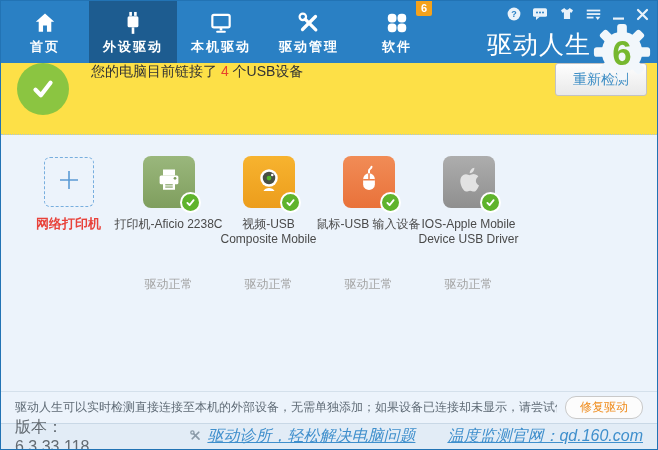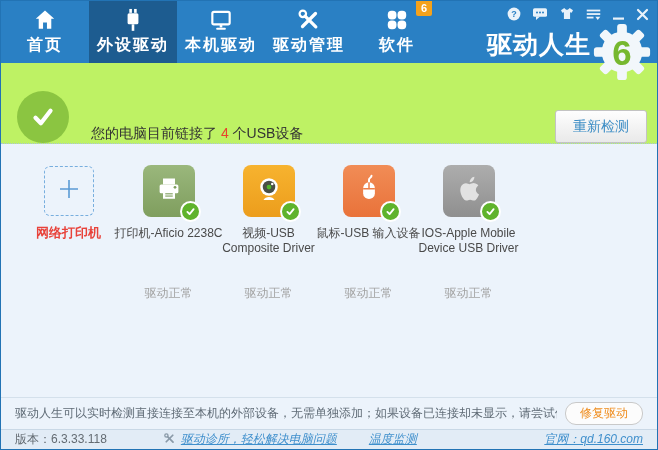--- a/index.html
+++ b/index.html
@@ -6,28 +6,28 @@
   body { font-family:"Liberation Sans","DejaVu Sans",sans-serif; background:#9aa7b4; }
   .window {
     width:658px; height:450px; border:1px solid #2273b4; background:#ecf3fb;
     display:flex; flex-direction:column; position:relative; overflow:hidden;
   }
   
   .navbar { height:62px; background:#2a80c4; position:relative; display:flex; flex-shrink:0; z-index:5; }
   .tab { width:88px; height:62px; display:flex; flex-direction:column; align-items:center; justify-content:flex-end; padding-bottom:7px; cursor:pointer; position:relative; }
   .tab.active { background:#1d5c90; }
   .tab .nicon { height:28px; display:flex; align-items:center; justify-content:center; }
-  .tab .tlabel { color:#fff; font-size:16px; font-weight:bold; letter-spacing:2px; margin-top:1px; white-space:nowrap; }
+  .tab .tlabel { color:#fff; font-size:13px; font-weight:bold; letter-spacing:2px; margin-top:1px; white-space:nowrap; }
   .tab-badge { position:absolute; top:0; right:9px; background:#f5a21b; color:#fff; font-size:11px; font-weight:bold; padding:1px 5px 2px; border-radius:0 0 2px 2px; }
   .winicons { position:absolute; top:6px; right:8px; display:flex; align-items:center; gap:11px; }
   .winicons span { display:flex; align-items:center; justify-content:center; cursor:pointer; }
-  .logo { position:absolute; right:66px; top:27px; color:#fff; font-size:25px; font-weight:bold; letter-spacing:1px; white-space:nowrap; }
+  .logo { position:absolute; right:66px; top:27px; color:#fff; font-size:25px; font-weight:normal; letter-spacing:1px; white-space:nowrap; }
   .gear { position:absolute; right:4px; top:20px; width:62px; height:62px; z-index:6; }
   
-  .headband { height:81px; background:#bef264; border-bottom:1px dotted #a9c4da; display:flex; align-items:flex-end; padding:0 10px 0 16px; flex-shrink:0; }
+  .headband { height:72px; background:#fde047; border-bottom:1px dotted #a9c4da; display:flex; align-items:flex-start; padding:0 10px 0 16px; flex-shrink:0; }
   .okcircle { width:52px; height:52px; border-radius:50%; background:#8bc541; display:flex; align-items:center; justify-content:center; flex-shrink:0; }
   .message { margin-left:22px; font-size:14px; color:#333; }
   .message .count { color:#e8432c; }
   .rescan { margin-left:auto; width:92px; height:33px; border:1px solid #c3c3c3; border-radius:3px;
     background:linear-gradient(#fefefe,#e9e9e9); color:#3c8dc5; font-size:14px; display:flex; align-items:center; justify-content:center; cursor:pointer; }
   
   .content { flex:1; background:#ecf3fb; padding-top:21px; }
   .devrow { display:flex; padding-left:21px;gap:7px; }
   .devcol { width:93px; display:flex; flex-direction:column; align-items:center; }
   .tile { width:52px; height:52px; border-radius:8px; position:relative; display:flex; align-items:center; justify-content:center; cursor:pointer; flex-shrink:0; }
@@ -38,21 +38,21 @@
   .addbox { width:50px; height:50px; border:1px dashed #77aede; border-radius:6px; display:flex; align-items:center; justify-content:center; cursor:pointer; margin-top:1px; }
   .cbadge { position:absolute; right:-6px; bottom:-5px; width:21px; height:21px; border-radius:50%; background:#5fb32c; border:2px solid #fff; display:flex; align-items:center; justify-content:center; }
   .dname { margin-top:9px; width:112px; text-align:center; font-size:12px; line-height:15px; color:#4a4a4a; height:32px; }
   .dname.red { color:#e8423a; font-size:13px; font-weight:bold; }
   .dstatus { margin-top:27px; font-size:12px; color:#a3a3a3; }
   
   .infobar { height:32px; border-top:1px solid #d4e0eb; background:#ecf3fb; display:flex; align-items:center; padding:0 14px; flex-shrink:0; }
   .infotext { flex:1; font-size:12px; color:#5f6b76; white-space:nowrap; overflow:hidden; }
   .repair { width:78px; height:23px; border:1px solid #c9c9c9; border-radius:11px; background:#fcfcfc; color:#ef8d1f; font-size:12px; display:flex; align-items:center; justify-content:center; cursor:pointer; margin-left:8px; flex-shrink:0; }
   
-  .footer { height:20px; background:#e2ecf6; border-top:1px solid #c9d8e6; display:flex; align-items:center; padding:0 14px; font-size:12px; flex-shrink:0; }
+  .footer { height:26px; background:#e2ecf6; border-top:1px solid #c9d8e6; display:flex; align-items:center; padding:0 14px; font-size:16px; flex-shrink:0; }
   .version { color:#636b72; }
   .flink { color:#3f8fcc; text-decoration:underline; cursor:pointer; white-space:nowrap;font-style:italic; }
   .clinic { margin-left:56px; display:flex; align-items:center; gap:5px; }
   .temp { margin-left:32px; }
   .site { margin-left:auto; }
 </style>
 </head>
 <body>
 
 <div class="window">
@@ -231,21 +231,21 @@
                 <circle cx="14.6" cy="7.9" r="1" fill="#fff"></circle>
                 <path d="M7.6 20.8 C9 17.6 15 17.6 16.4 20.8 Z" fill="#fff"></path>
               </svg>
           </span>
           <span class="cbadge">
             <svg width="11" height="11" viewBox="0 0 12 12">
                 <path d="M2.6 6.4 L5 8.8 L9.4 3.4" fill="none" stroke="#fff" stroke-width="2" stroke-linecap="round" stroke-linejoin="round"></path>
               </svg>
           </span>
         </div>
-        <div class="dname">视频-USB Composite Driver</div>
+        <div class="dname">视频-USB Composite Mobile</div>
         <div class="dstatus">驱动正常</div>
       </div>
 
       <div class="devcol">
         <div class="tile mouse">
           <span>
             <svg width="30" height="30" viewBox="0 0 24 24">
                 <path d="M12 6.6 V4.6 C12 2.8 14 3.2 14 1.4" fill="none" stroke="#fff" stroke-width="1.6" stroke-linecap="round"></path>
                 <rect x="7.3" y="6.6" width="9.4" height="13.4" rx="4.7" fill="#fff"></rect>
                 <rect x="11.4" y="6.6" width="1.2" height="5" fill="#ee7f48"></rect>

